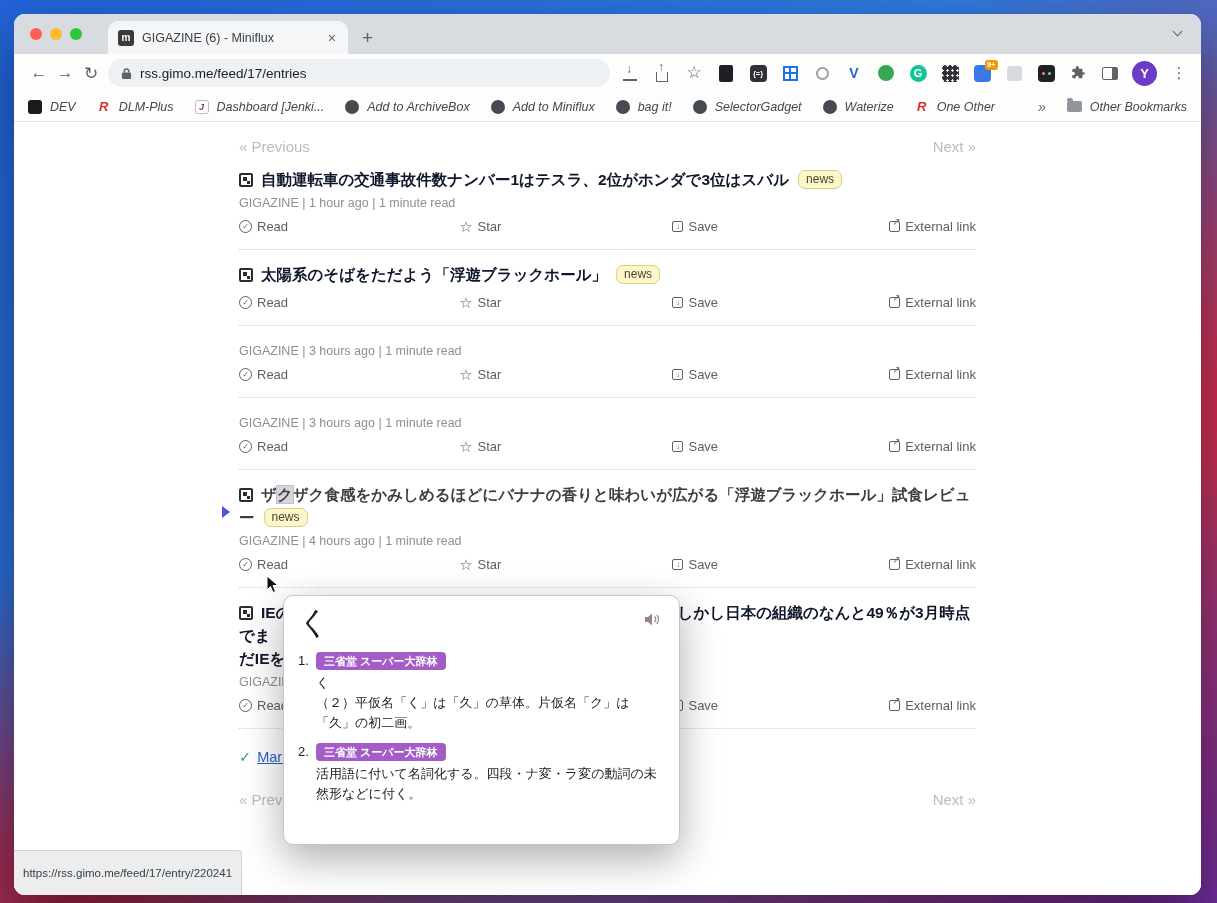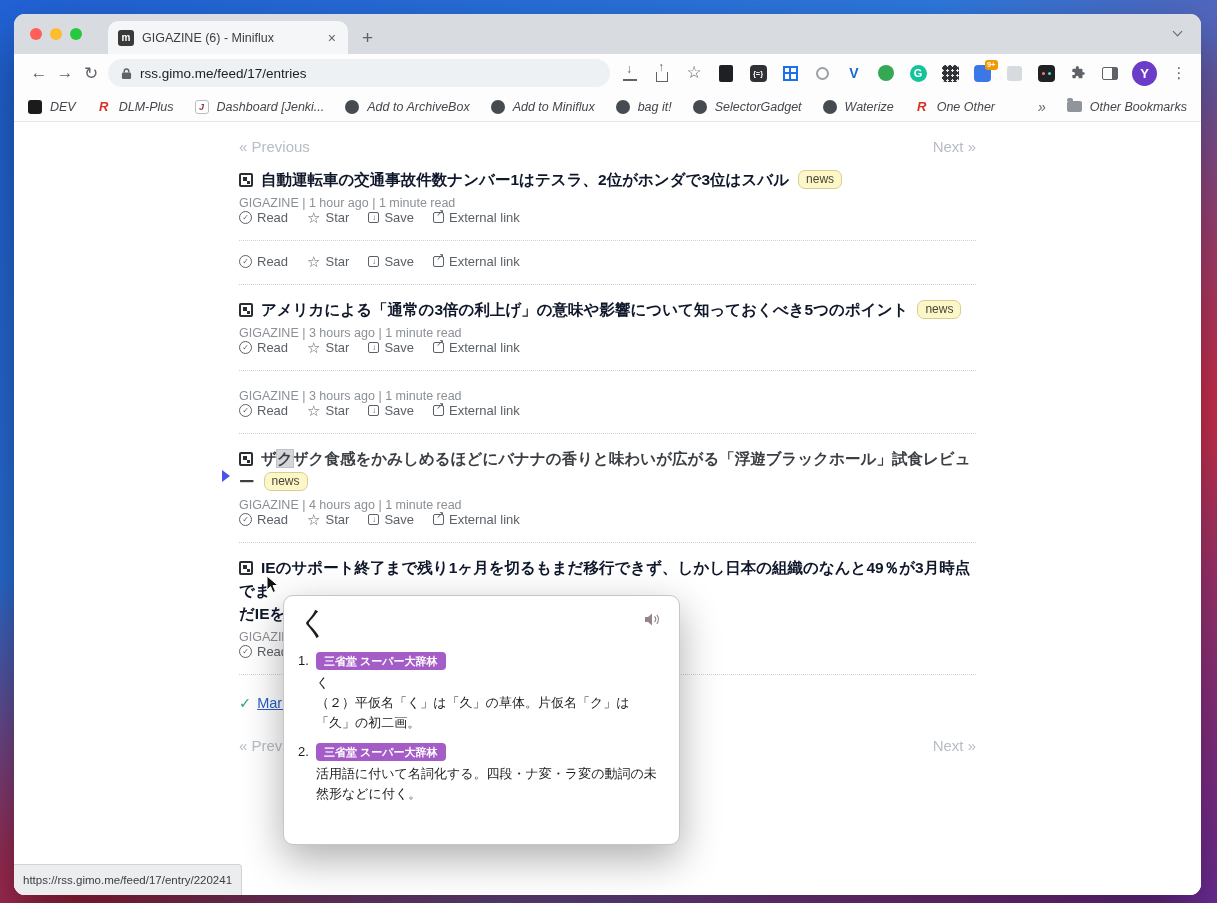--- a/index.html
+++ b/index.html
@@ -101,21 +101,21 @@
   .feedicon { display:inline-block; width:14px; height:14px; border:2px solid #2b2e31; border-radius:2px;
     position:relative; margin-right:8px; vertical-align:-2px; }
   .feedicon::before { content:""; position:absolute; left:1.5px; top:1.5px; width:4px; height:4px; background:#2b2e31; }
   .feedicon::after  { content:""; position:absolute; right:1.5px; bottom:1.5px; width:3px; height:3px; background:#2b2e31; }
   .e-title { color:#0f172a; font-weight:600; font-size:15.5px; text-decoration:none; cursor:pointer; }
   .e-title.read { color:#3b3f44; }
   .sel { background:#d4d6d9; outline:1px solid #c0c2c5; }
   .tag { display:inline-block; background:#fdf6c9; border:1px solid #d8ce8d; border-radius:7px;
     color:#4a4633; font-size:12px; padding:0 7px; line-height:17px; margin-left:9px; vertical-align:2px; font-weight:400; }
   .e-meta { margin-top:5px; color:#8b9096; font-size:12.5px; }
-  .e-actions { display:flex; gap:19px; }
+  .e-actions { margin-top:9px; display:flex; gap:19px;justify-content:space-between; }
   .act { display:inline-flex; align-items:center; gap:5px; color:#5b6167; font-size:13px; cursor:pointer; }
   .ic-read { width:13px; height:13px; border:1.3px solid #5b6167; border-radius:50%;
     display:inline-flex; align-items:center; justify-content:center; flex:none; }
   .ic-read::before { content:"✓"; font-size:8px; }
   .ic-star { font-size:15px; line-height:13px; }
   .ic-star::before { content:"☆"; }
   .ic-save { width:11px; height:11px; border:1.3px solid #5b6167; border-radius:2px;
     display:inline-flex; align-items:center; justify-content:center; flex:none; }
   .ic-save::before { content:"↓"; font-size:8px; }
   .ic-ext { width:11px; height:11px; border:1.3px solid #5b6167; border-radius:2px; position:relative; flex:none; }
@@ -136,21 +136,21 @@
   .defs { margin-top:4px; }
   .def { display:flex; margin-top:9px; }
   .def-num { width:18px; flex:none; font-size:13px; color:#1b1d1f; padding-top:2px; }
   .def-body { flex:1; font-size:13px; line-height:20px; color:#1b1d1f; word-break:break-all; }
   .dict-badge { display:inline-block; background:#a45cc6; color:#fff; font-size:11px; line-height:16px;
     padding:1px 8px; border-radius:4px; margin-bottom:3px; font-weight:600; }
   .def-line { margin:0; }
   .cursor { position:absolute; left:252px; top:453px; z-index:60; }
   
   .statusbar { position:absolute; left:0; bottom:0; background:#ebedef; border:1px solid #d0d3d6;
-    border-left:none; border-bottom:none; border-top-right-radius:4px; padding:9px 9px;
+    border-left:none; border-bottom:none; border-top-right-radius:4px; padding:16px 9px;
     font-size:11.5px; color:#3c4043; z-index:70; white-space:nowrap; }
 </style>
 </head>
 <body>
 
 <div class="desktop">
   <div class="window">
 
     <div class="tabstrip">
       <div class="lights">
@@ -303,44 +303,44 @@
                 <span>Save</span>
               </span>
             <span class="act">
                 <span class="ic-ext"></span>
                 <span>External link</span>
               </span>
           </div>
         </article>
 
         <article class="entry">
-          <div class="e-actions">
-            <span class="act">
-                <span class="ic-read"></span>
-                <span>Read</span>
-              </span>
-            <span class="act">
-                <span class="ic-star"></span>
-                <span>Star</span>
-              </span>
-            <span class="act">
-                <span class="ic-save"></span>
-                <span>Save</span>
-              </span>
-            <span class="act">
-                <span class="ic-ext"></span>
-                <span>External link</span>
-              </span>
-          </div>
-        </article>
-
-        <article class="entry">
           <div class="e-head">
-            <span class="feedicon"></span><a class="e-title">アメリカによる「通常の3倍の利上げ」の意味や影響について知っておくべき5つのポイント</a><span class="tag">news</span>
-          </div>
+            <span class="feedicon"></span><a class="e-title">太陽系のそばをただよう「浮遊ブラックホール」</a><span class="tag">news</span>
+          </div>
+          <div class="e-actions">
+            <span class="act">
+                <span class="ic-read"></span>
+                <span>Read</span>
+              </span>
+            <span class="act">
+                <span class="ic-star"></span>
+                <span>Star</span>
+              </span>
+            <span class="act">
+                <span class="ic-save"></span>
+                <span>Save</span>
+              </span>
+            <span class="act">
+                <span class="ic-ext"></span>
+                <span>External link</span>
+              </span>
+          </div>
+        </article>
+
+        <article class="entry">
           <div class="e-meta">GIGAZINE | 3 hours ago | 1 minute read</div>
           <div class="e-actions">
             <span class="act">
                 <span class="ic-read"></span>
                 <span>Read</span>
               </span>
             <span class="act">
                 <span class="ic-star"></span>
                 <span>Star</span>
               </span>

